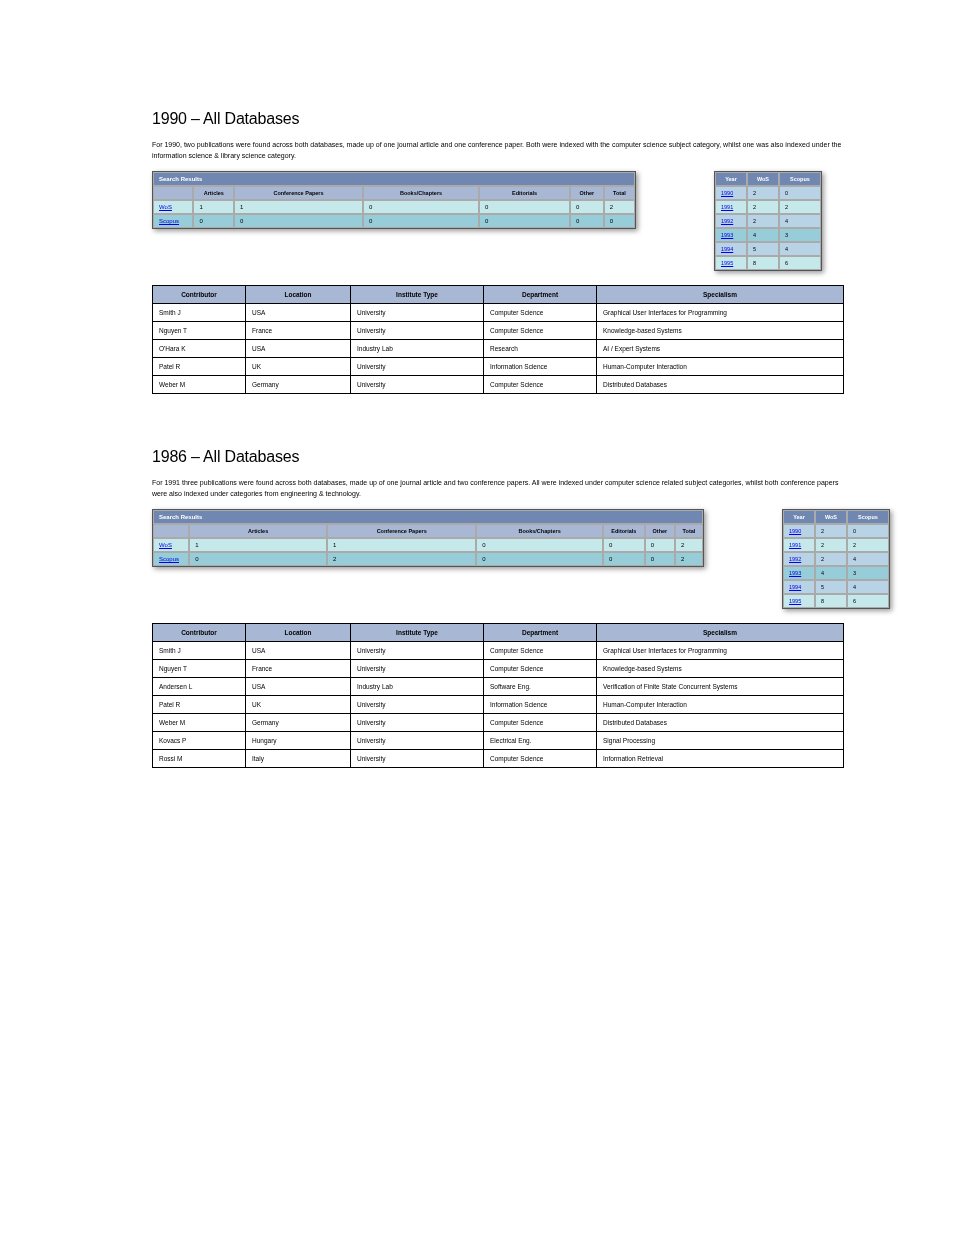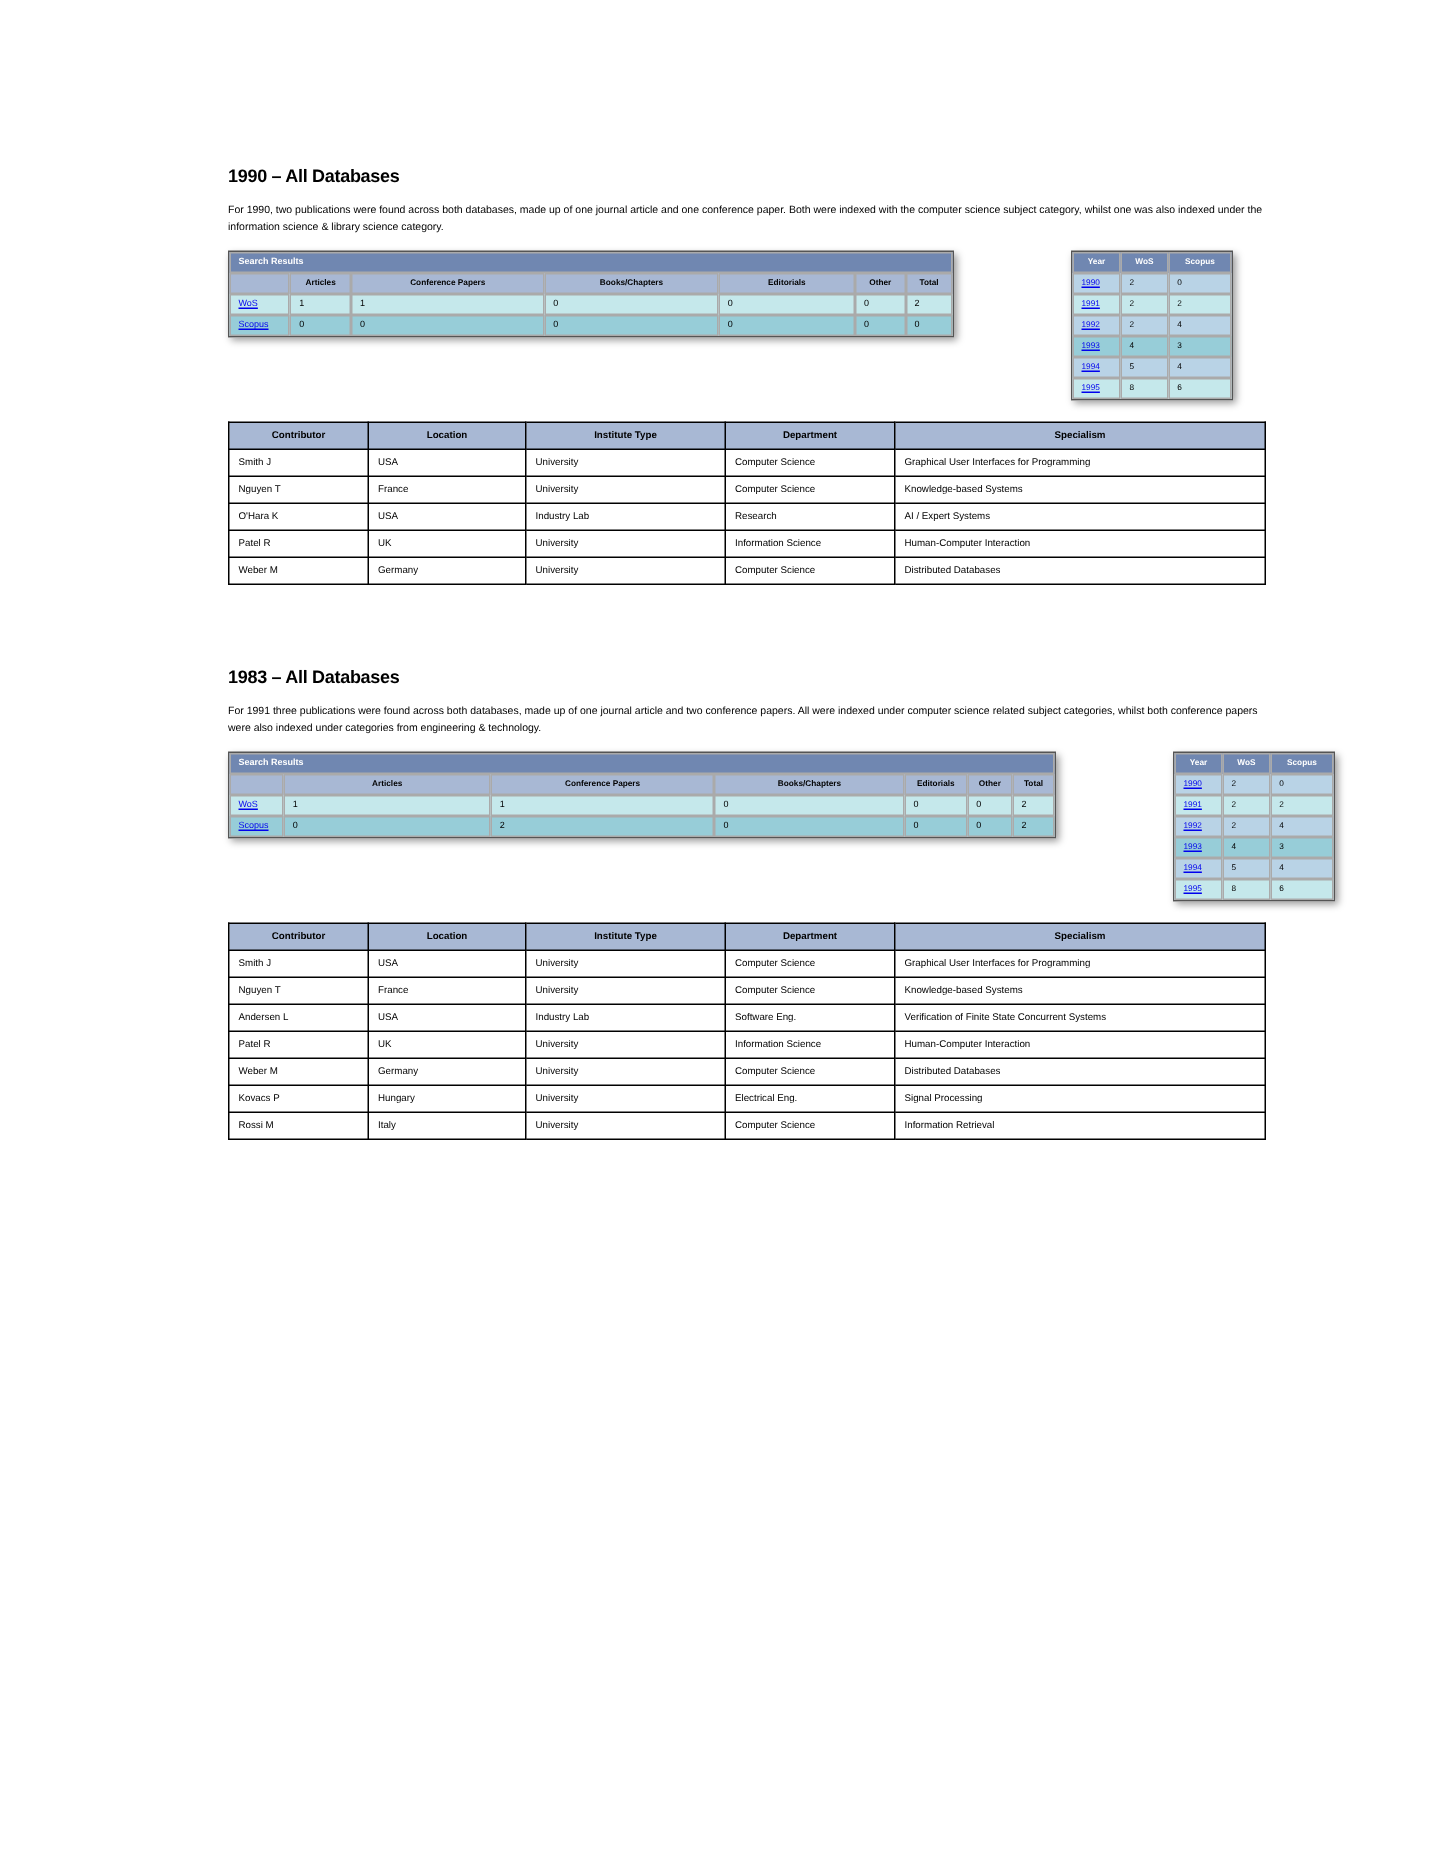--- a/index.html
+++ b/index.html
@@ -1,17 +1,17 @@
 <!DOCTYPE html>
 <html><head>
 <meta charset="utf-8">
 <style>
 body{margin:0;background:#fff;font-family:Arial,Helvetica,sans-serif;font-size:7px;color:#000;width:954px}
 .page{padding:110px 110px 40px 152px}
-.section-title{font-size:12px;font-weight:bold;margin-bottom:12px;letter-spacing:-.2px}
+.section-title{font-size:16px;font-weight:normal;margin-bottom:12px;letter-spacing:-.2px}
 .blurb{font-size:7px;line-height:1.5;margin-bottom:10px}
 .row-flex{display:flex;align-items:flex-start;gap:78px}
 .row-flex2{gap:78px}
 table{border-collapse:separate;border-spacing:0;border:1px solid #555;box-shadow:2px 2px 5px rgba(0,0,0,.4)}
 th,td{padding:3px 5px;font-size:6px;border:1px solid #aaa;vertical-align:middle}
 .hdr-band{background:#7087b1;color:#fff;font-weight:bold;font-size:6px}
 .hdr-cols th{background:#a8b8d4;color:#000;font-weight:bold;font-size:5.5px}
 .data-row-light td{background:#c5e8eb}
 .data-row-mid td{background:#97cdd8}
 .data-row-alt td{background:#b9d3e6}
@@ -163,21 +163,21 @@
             <td>Computer Science</td>
             <td>Distributed Databases</td>
           </tr>
         </tbody>
   </table>
 </div>
 
 <div class="gap-v"></div>
 
 <div>
-  <div class="section-title">1983 – All Databases</div>
+  <div class="section-title">1986 – All Databases</div>
   <div class="blurb">For 1991 three publications were found across both databases, made up of one journal article and two conference papers. All were indexed under computer science related subject categories, whilst both conference papers were also indexed under categories from engineering &amp; technology.</div>
 
   <div class="row-flex row-flex2">
     <table style="min-width:552px">
       <tbody>
             <tr>
               <td class="hdr-band" colspan="7">Search Results</td>
             </tr>
       <tr class="hdr-cols">
         <th></th>

